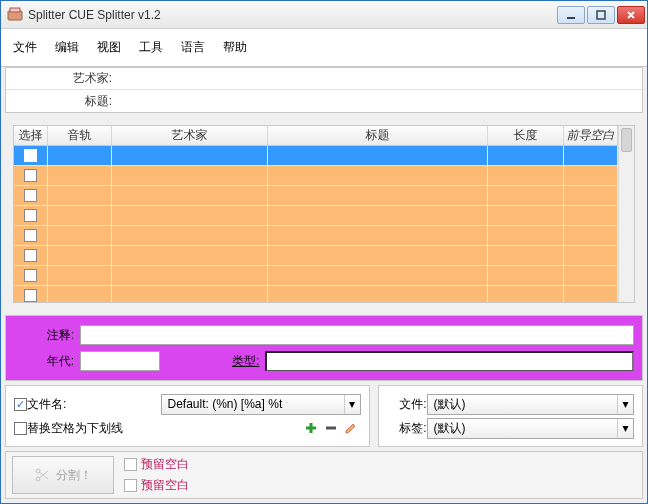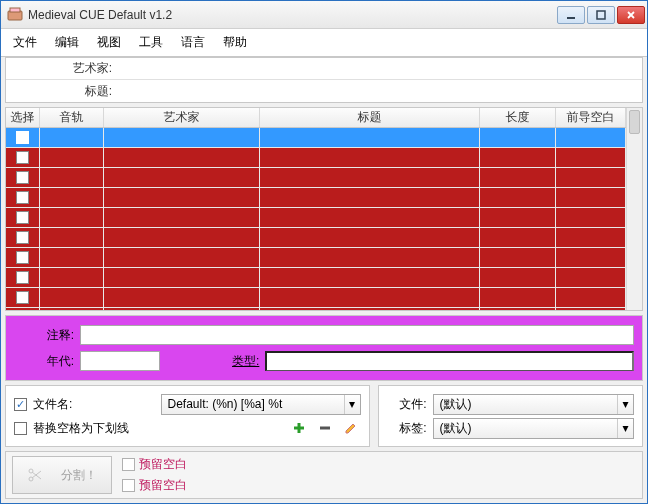--- a/index.html
+++ b/index.html
@@ -5,36 +5,36 @@
 * { box-sizing: border-box; margin: 0; padding: 0; font-family: "Microsoft YaHei", "SimSun", Tahoma, sans-serif; font-size: 12px; }
 body { background: #fff; }
 .window { width: 648px; height: 504px; border: 1px solid #2a70c0; background: #f0f0f0; display: flex; flex-direction: column; }
 .titlebar { height: 28px; background: linear-gradient(#f8f8f8, #e8e8e8); display: flex; align-items: center; padding: 0 2px 0 6px; border-bottom: 1px solid #d0d0d0; }
 .titlebar .icon { width: 16px; height: 16px; margin-right: 5px; display: inline-flex; align-items: center; justify-content: center; }
 .titlebar .title { flex: 1; color: #333; }
 .winbtns { display: flex; gap: 2px; }
 .winbtn { width: 28px; height: 18px; border: 1px solid #8aa8c8; background: linear-gradient(#eaf2fb,#d0e2f5); border-radius: 2px; display: flex; align-items: center; justify-content: center; cursor: default; }
 .winbtn.close { background: linear-gradient(#e77,#d43a2b); border-color: #b02a20; color:#fff; }
 .winbtn svg { width: 10px; height: 10px; }
-.menubar { height: 28px; background: #fff; border-bottom: 1px solid #c8c8c8; display: flex; align-items: center; padding: 0 4px; gap: 2px; }
+.menubar { height: 38px; background: #fff; border-bottom: 1px solid #c8c8c8; display: flex; align-items: center; padding: 0 4px; gap: 2px; }
 .menuitem { padding: 2px 8px; cursor: default; }
 .infobar { background: #fff; border: 1px solid #c8c8c8; margin: 0 4px; }
 .inforow { display: flex; height: 22px; align-items: center; border-bottom: 1px solid #e0e0e0; }
 .inforow:last-child { border-bottom: none; }
 .inforow .lbl { width: 110px; text-align: right; padding-right: 4px; color: #333; }
-.tablewrap { flex: 1; margin: 4px; border: 1px solid #c8c8c8; background: #b91c1c; display: flex; overflow: hidden; }
+.tablewrap { flex: 1; margin: 12px; border: 1px solid #c8c8c8; background: #fdba74; display: flex; overflow: hidden; }
 .tablemain { flex: 1; overflow: hidden; }
 .theadrow { display: flex; height: 20px; background: linear-gradient(#fdfdfd,#ececec); border-bottom: 1px solid #c8c8c8; }
 .th { border-right: 1px solid #d8d8d8; display: flex; align-items: center; justify-content: center; color: #333; }
 .th.c-sel { width: 34px; }
 .th.c-trk { width: 64px; }
 .th.c-art { width: 156px; }
 .th.c-tit { width: 220px; }
 .th.c-len { width: 76px; }
-.th.c-pre { flex: 1; }
+.th.c-pre { flex: 1; font-style: italic; }
 .tbody { overflow-y: auto; height: calc(100% - 20px); }
 .trow { display: flex; height: 20px; border-bottom: 1px solid #e8e8e8; align-items: center; }
 .trow.sel { background: #3399ff; }
 .tcell { border-right: 1px solid #e8e8e8; height: 100%; display:flex; align-items:center; padding:0 4px; }
 .tcell.c-sel { width: 34px; justify-content:center; padding:0; }
 .tcell.c-trk { width: 64px; }
 .tcell.c-art { width: 156px; }
 .tcell.c-tit { width: 220px; }
 .tcell.c-len { width: 76px; }
 .tcell.c-pre { flex: 1; }
@@ -42,48 +42,48 @@
 .trow.sel .chk { border-color:#fff; }
 .vscroll { width: 16px; background: #f0f0f0; border-left: 1px solid #d8d8d8; position:relative; }
 .vscroll .thumb { position:absolute; top:2px; left:2px; right:2px; height:24px; background:#d6d6d6; border:1px solid #bbb; border-radius:2px;}
 .lowerinfo { margin: 0 4px 4px 4px; border:1px solid #c8c8c8; background:#d946ef; padding:6px 8px; }
 .lowrow { display:flex; align-items:center; height:26px; gap:6px; }
 .lowrow .lbl { text-align:right; width:60px; }
 .txtinput { border:1px solid #a8a8a8; height:20px; padding:0 4px; background:#fff; }
 .typeinput { border-bottom:1px solid #555; height:20px; padding:0 4px; background:#fff; flex:1; }
 .groupbar { margin: 0 4px 4px 4px; display:flex; gap:8px; }
 .group { border:1px solid #c8c8c8; background:#fff; padding:6px 8px; flex:1; }
-.grow { display:flex; align-items:center; height:24px; gap:6px; }
+.grow { display:flex; align-items:center; height:24px; }
 .checkbox { width:13px; height:13px; border:1px solid #707070; background:#fff; display:inline-flex; align-items:center; justify-content:center; }
 .checkbox.checked::after { content:"✓"; font-size:11px; color:#2a70c0; line-height:1; }
 .combo { display:flex; align-items:center; border:1px solid #a8a8a8; background:linear-gradient(#fff,#eee); height:21px; }
 .combo .combotext { flex:1; padding:0 6px; }
 .combo .arrow { width:16px; display:flex; align-items:center; justify-content:center; border-left:1px solid #ccc; height:100%; }
 .iconbtn { width:20px; height:20px; display:inline-flex; align-items:center; justify-content:center; cursor:default; }
 .bottombar { margin:0 4px 4px 4px; border:1px solid #c8c8c8; background:#f5f5f5; display:flex; padding:4px 6px; gap:10px; }
-.splitbtn { border:1px solid #c0c0c0; background:linear-gradient(#fafafa,#e8e8e8); color:#a0a0a0; padding:4px 14px; display:flex; align-items:center; gap:18px; }
+.splitbtn { border:1px solid #c0c0c0; background:linear-gradient(#fafafa,#e8e8e8); color:#a0a0a0; padding:4px 21px; display:flex; align-items:center; gap:6px; }
 .splitbtn svg { opacity:.5; }
 .reserve { display:flex; flex-direction:column; gap:4px; justify-content:center; }
 .reserve .row { display:flex; align-items:center; gap:4px; color:#be185d; }
 .reserve .checkbox { border-color:#b0b0b0; }
 .underline { text-decoration: underline; }
 </style>
 </head>
 <body>
 
 <div class="window">
 
   <div class="titlebar">
     <span class="icon">
       <svg viewBox="0 0 16 16">
           <rect x="1" y="4" width="14" height="9" rx="1" fill="#d97" stroke="#964"></rect>
           <rect x="3" y="1" width="10" height="4" fill="#fbc" stroke="#964"></rect>
         </svg>
     </span>
-    <span class="title">Medieval CUE Default v1.2</span>
+    <span class="title">Splitter CUE Splitter v1.2</span>
     <div class="winbtns">
       <div class="winbtn">
           <svg viewBox="0 0 10 10">
             <line x1="1" y1="8" x2="9" y2="8" stroke="#345" stroke-width="2"></line>
           </svg>
         </div>
       <div class="winbtn">
           <svg viewBox="0 0 10 10">
             <rect x="1" y="1" width="8" height="8" fill="none" stroke="#345" stroke-width="1.5"></rect>
           </svg>

